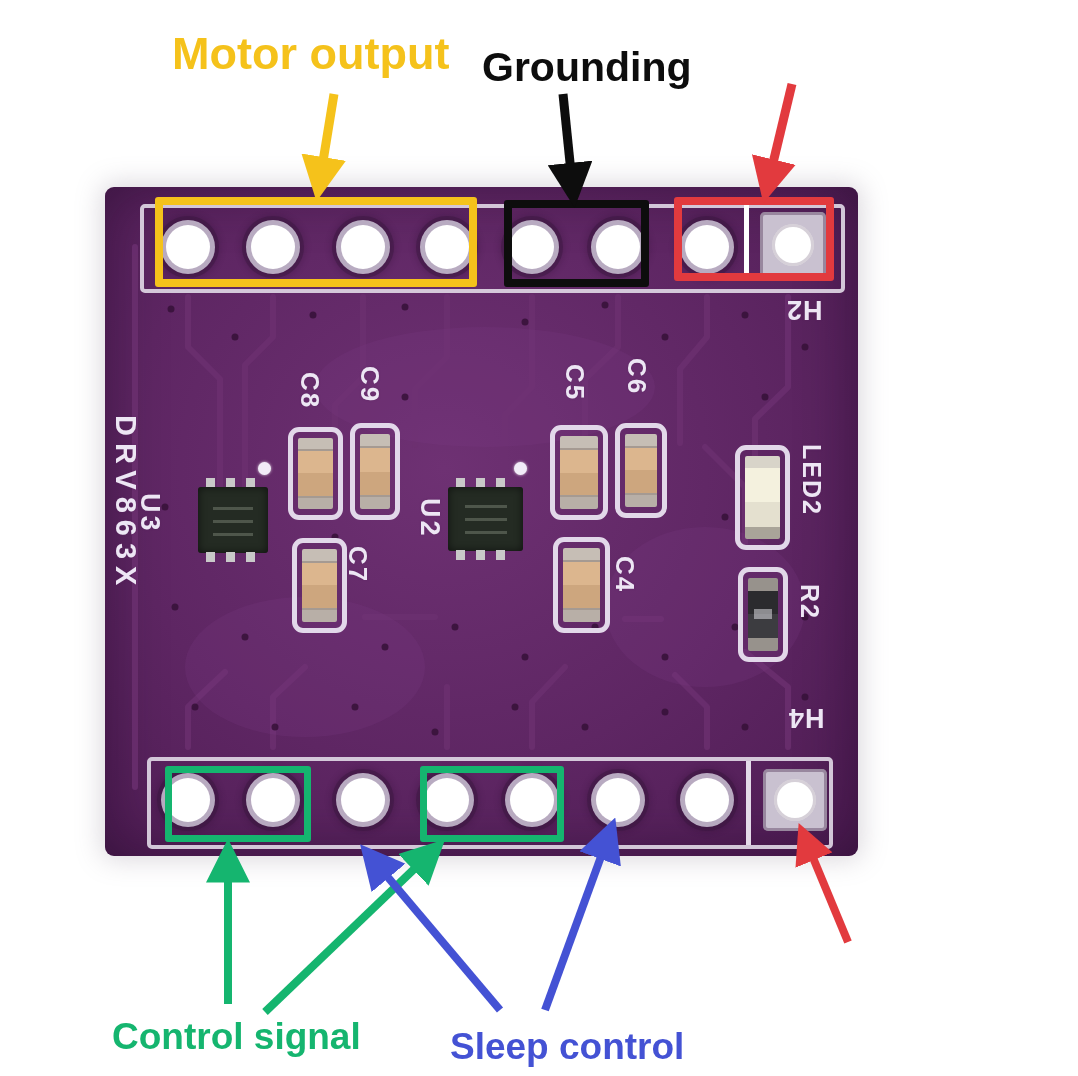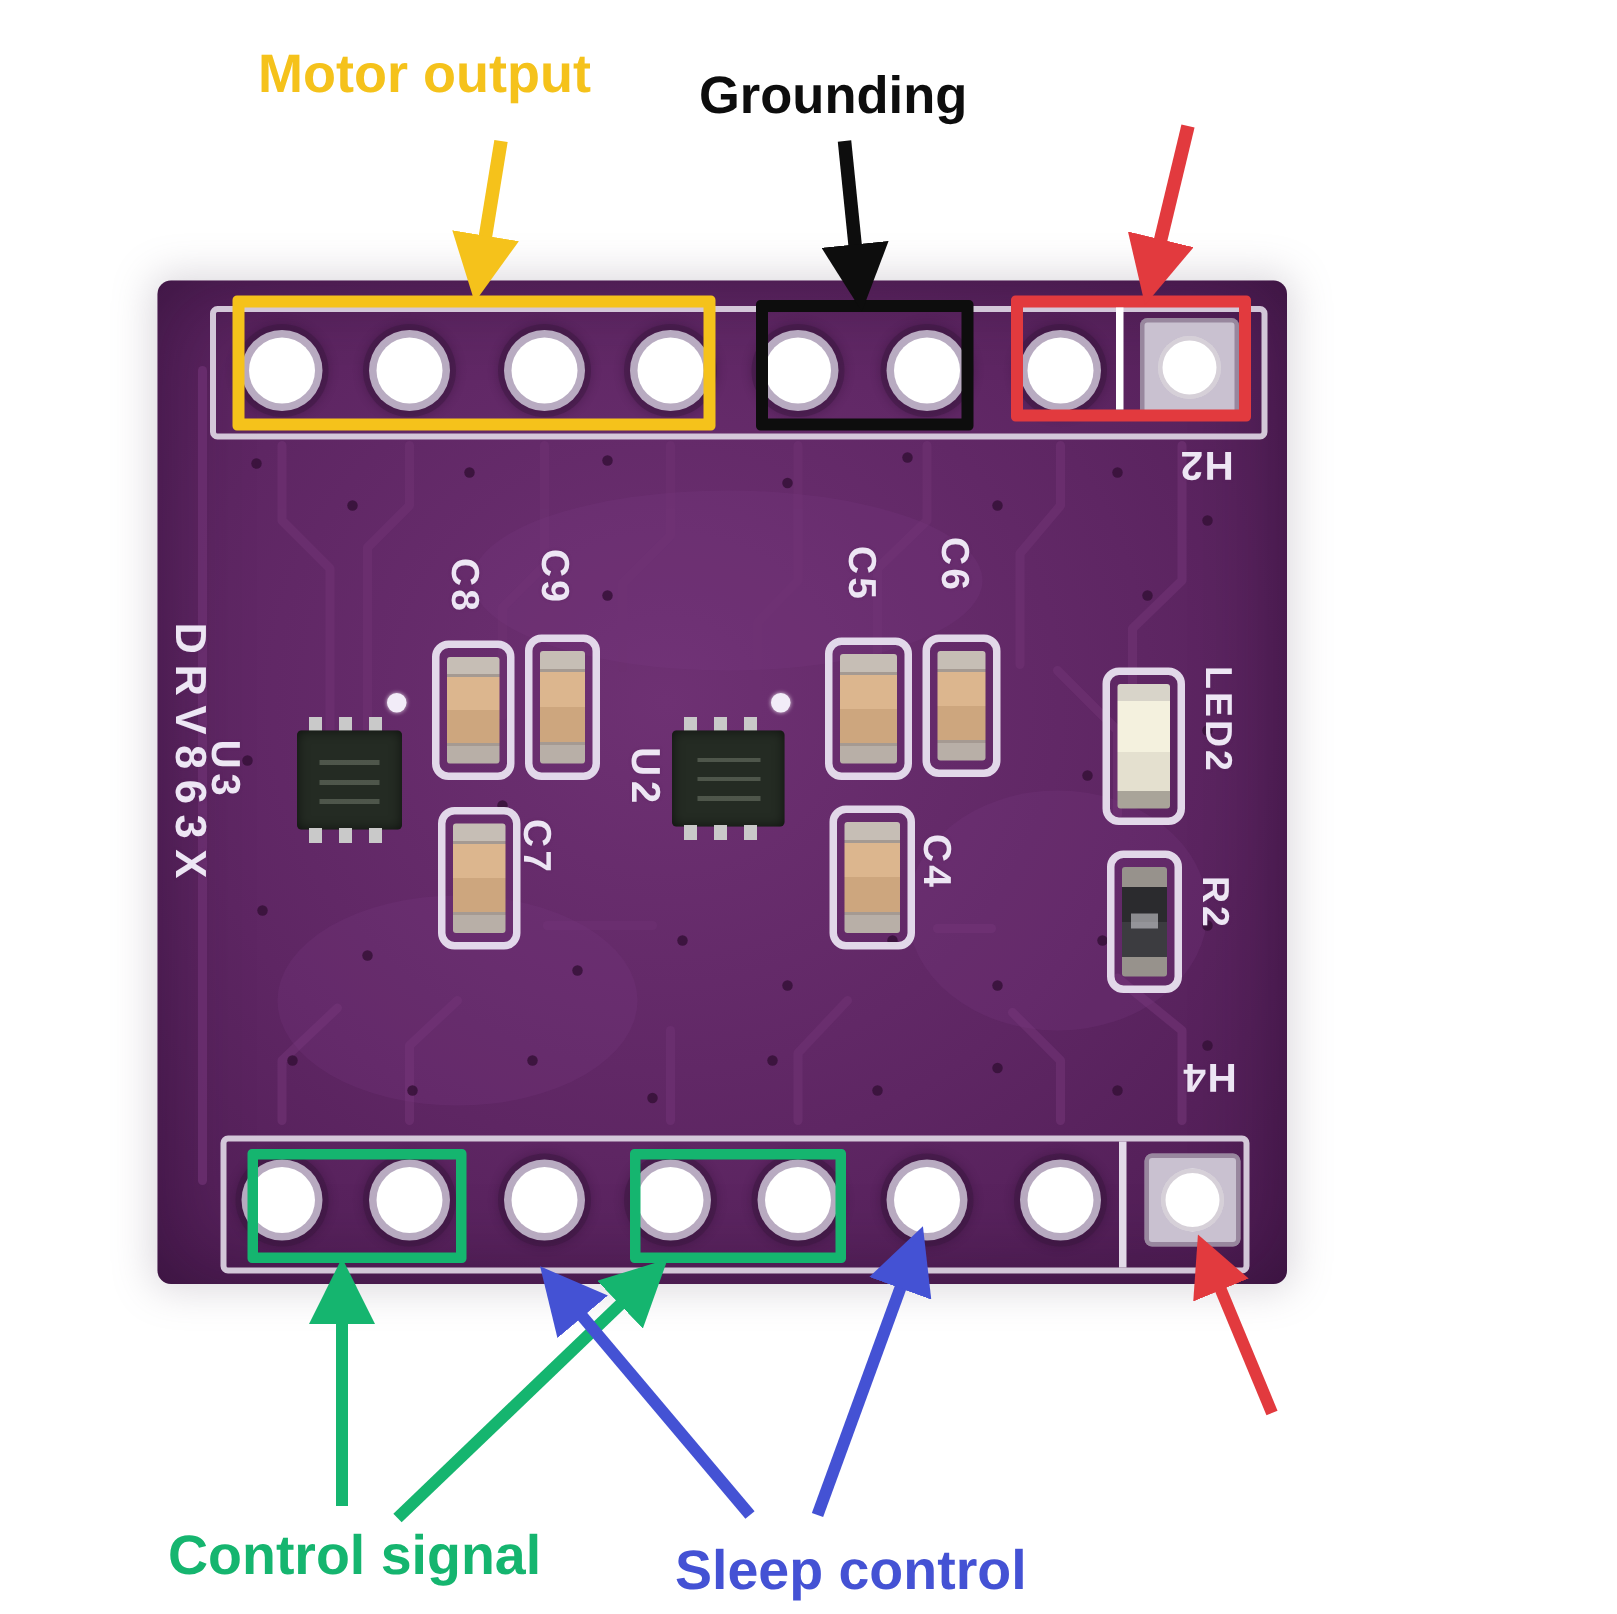--- a/index.html
+++ b/index.html
@@ -260,18 +260,18 @@
     <line x1="334" y1="94" x2="319" y2="186" stroke="#F5C21B" stroke-width="9" marker-end="url(#ah-yellow)"></line>
     <line x1="563" y1="94" x2="573" y2="192" stroke="#0D0D0D" stroke-width="9" marker-end="url(#ah-black)"></line>
     <line x1="792" y1="84" x2="767" y2="188" stroke="#E23A3E" stroke-width="9" marker-end="url(#ah-red)"></line>
     <line x1="228" y1="1004" x2="228" y2="854" stroke="#15B56F" stroke-width="8" marker-end="url(#ah-green)"></line>
     <line x1="265" y1="1012" x2="434" y2="850" stroke="#15B56F" stroke-width="8" marker-end="url(#ah-green)"></line>
     <line x1="500" y1="1010" x2="370" y2="856" stroke="#4452D4" stroke-width="8" marker-end="url(#ah-blue)"></line>
     <line x1="545" y1="1010" x2="610" y2="832" stroke="#4452D4" stroke-width="8" marker-end="url(#ah-blue)"></line>
     <line x1="848" y1="942" x2="804" y2="836" stroke="#E23A3E" stroke-width="8" marker-end="url(#ah-red)"></line>
   </svg>
 
-  <div class="callout cl-yellow" style="left:172px;top:28px;font-size:36px;">Motor output</div>
-  <div class="callout cl-black" style="left:466px;top:44px;font-size:35px;">Grounding</div>
+  <div class="callout cl-yellow" style="left:172px;top:28px;font-size:45px;">Motor output</div>
+  <div class="callout cl-black" style="left:482px;top:44px;font-size:41px;">Grounding</div>
   <div class="callout cl-green" style="left:112px;top:1016px;font-size:37px;">Control signal</div>
   <div class="callout cl-blue" style="left:450px;top:1026px;font-size:37px;">Sleep control</div>
 
 </div>
 
 </body></html>

